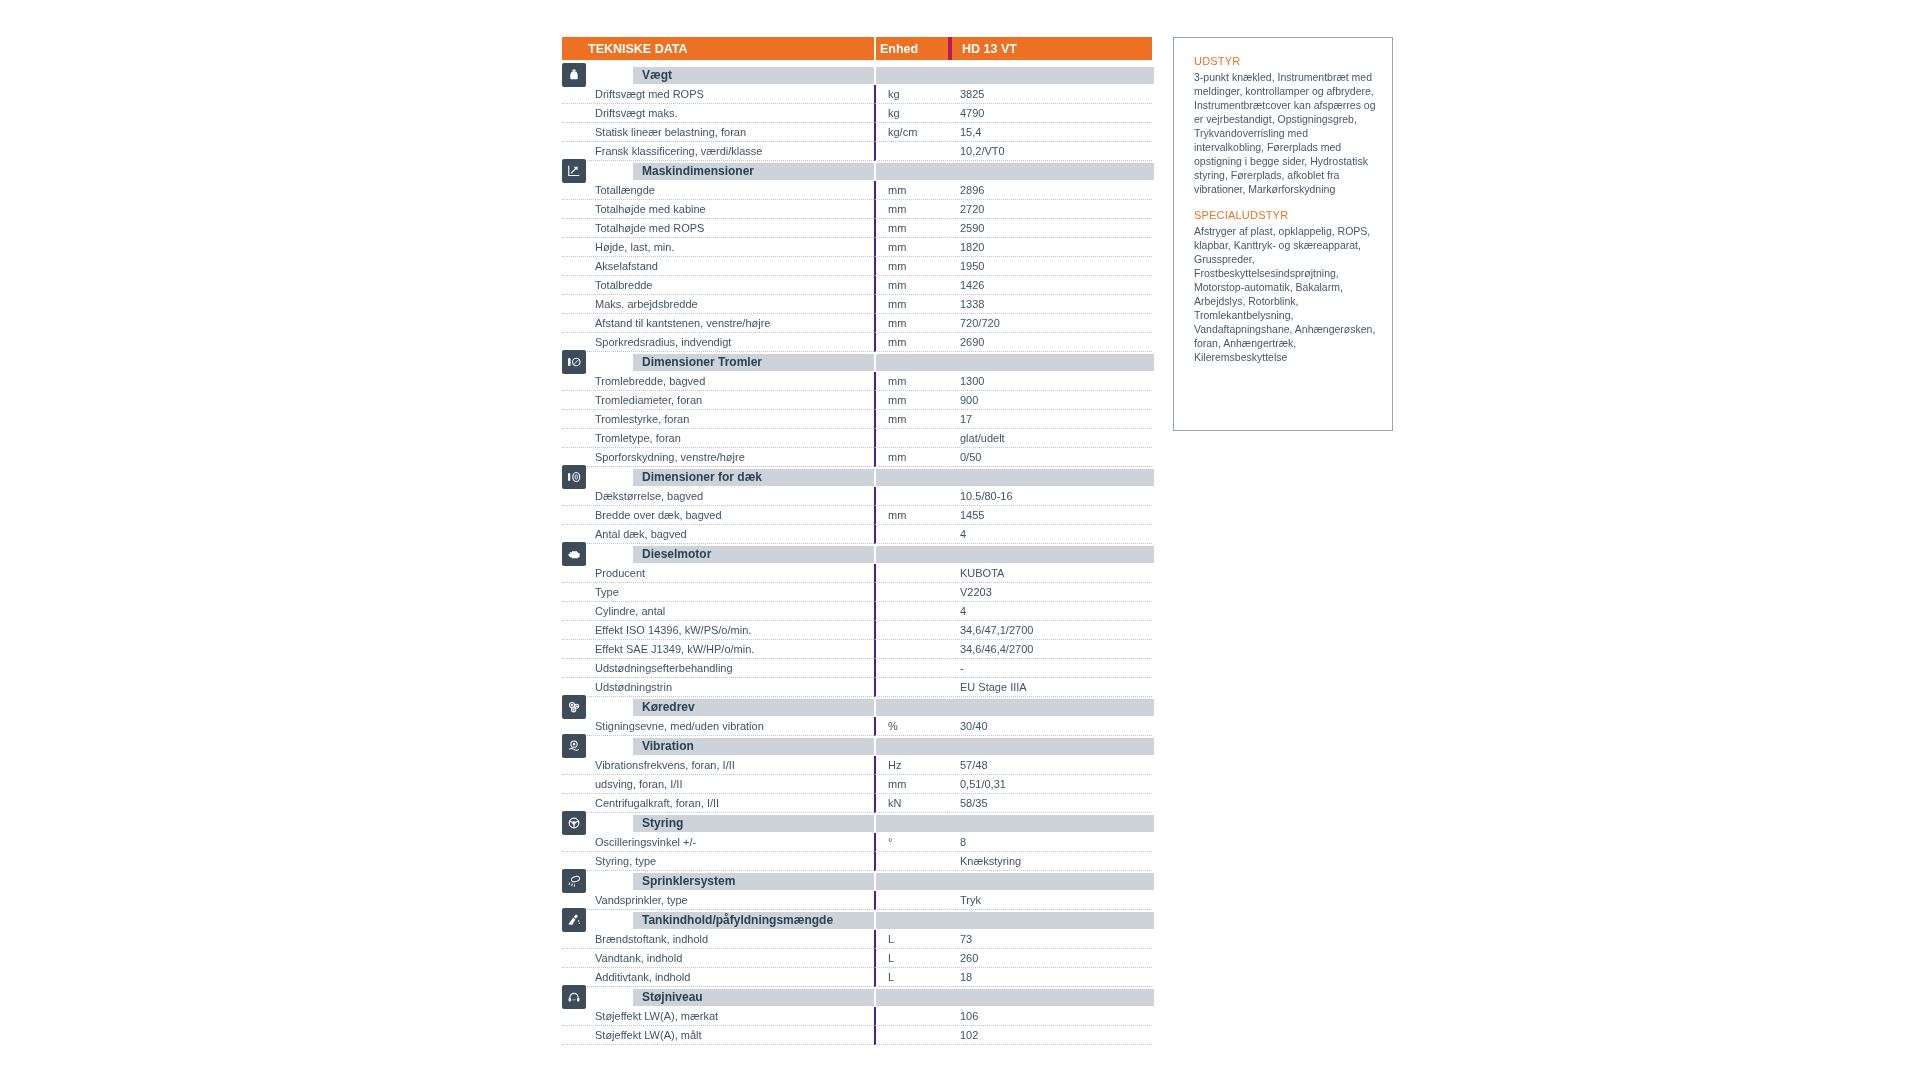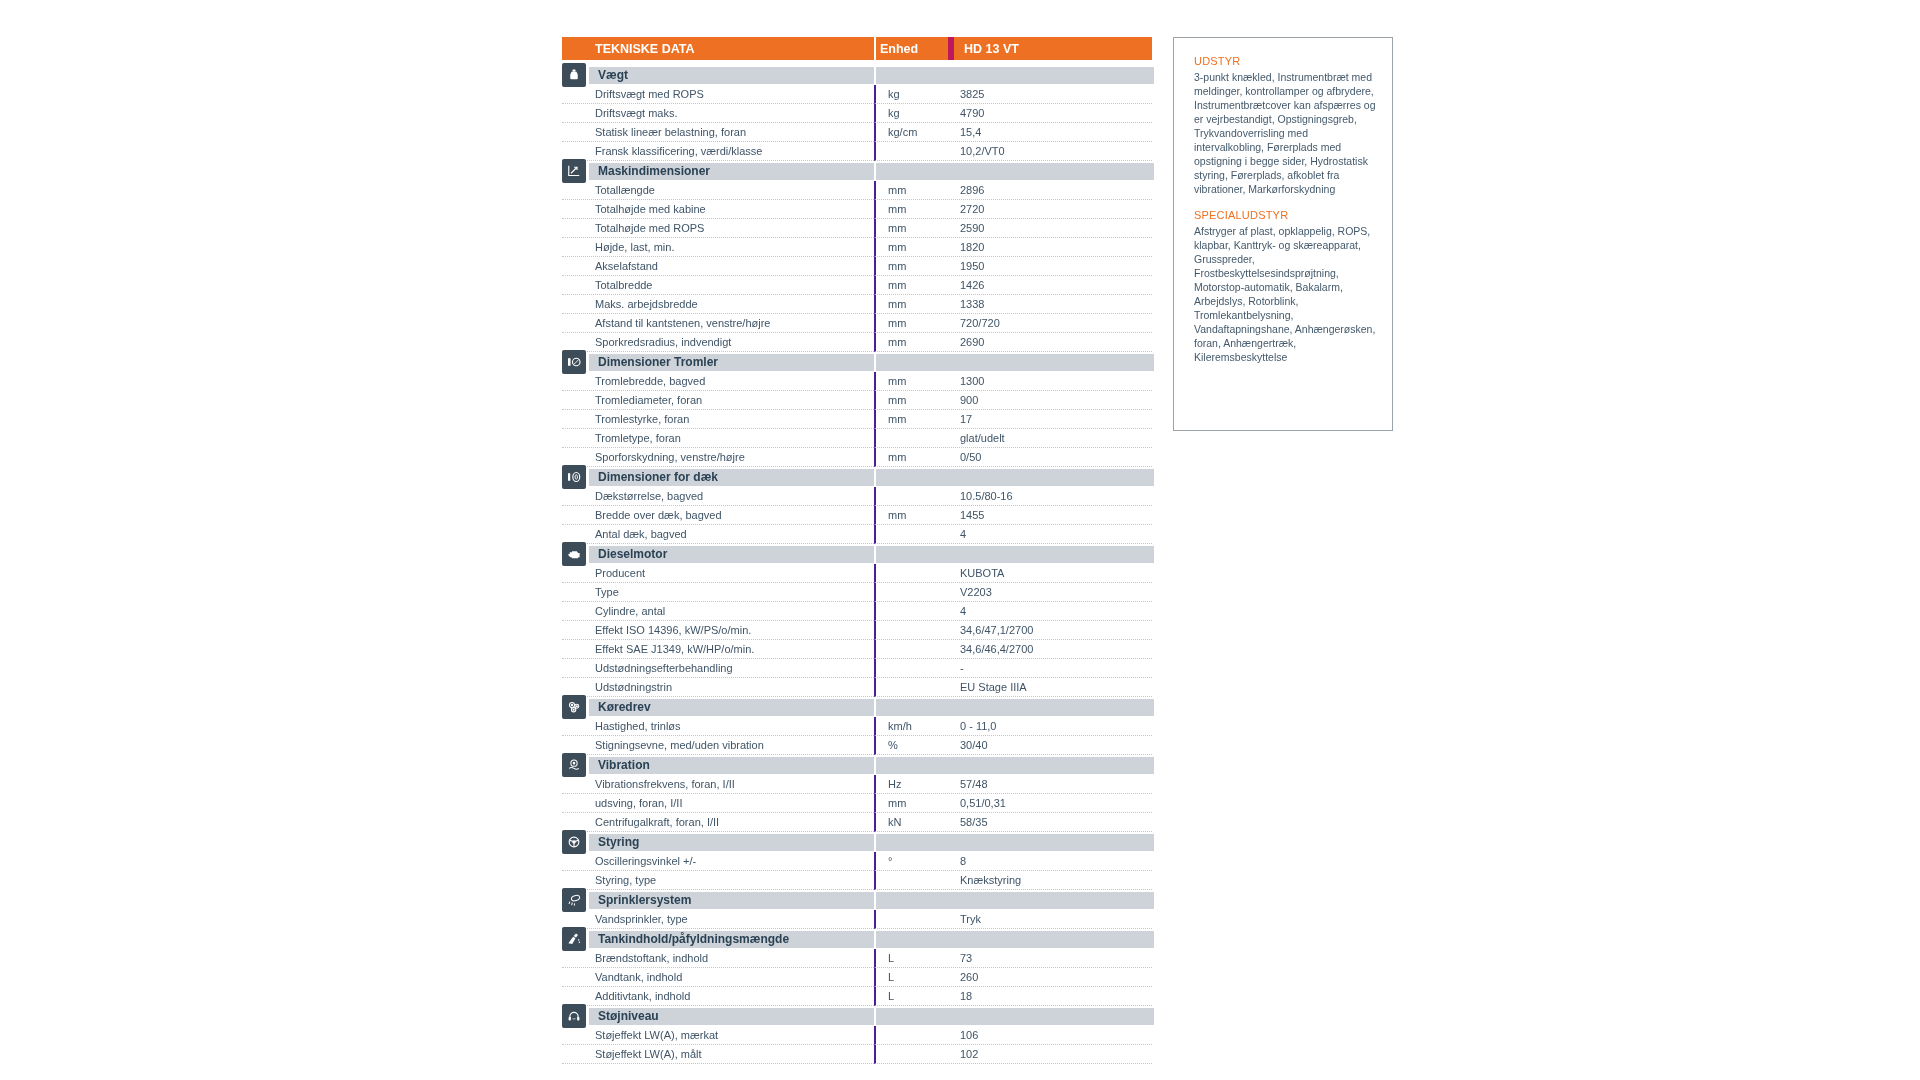--- a/index.html
+++ b/index.html
@@ -16,27 +16,27 @@
 
   
   .spec-table-wrap{position:absolute;left:562px;top:37px;width:590px;}
   table.spec{border-collapse:separate;border-spacing:0;table-layout:fixed;width:590px;}
   col.c1{width:312px;} col.c2{width:74px;} col.c3{width:204px;}
 
   tr.head th{
     background:var(--accent);color:#fff;font-size:12.5px;font-weight:bold;
     height:23px;text-align:left;padding:0;vertical-align:middle;white-space:nowrap;
   }
-  tr.head th.h1{padding-left:33px;}
+  tr.head th.h1{padding-left:26px;}
   tr.head th.h2{padding-left:4px;border-left:2px solid #fff;}
-  tr.head th.h3{padding-left:10px;border-left:6px solid #be185d;}
+  tr.head th.h3{padding-left:10px;border-left:4px solid #be185d;}
   tr.gap td{height:5px;padding:0;border:none;}
 
   tr.section td{padding:0;height:20px;vertical-align:middle;}
-  .sec-wrap{display:flex;align-items:center;height:20px;}
+  .sec-wrap{display:flex;align-items:center;height:20px;gap:44px;}
   .icon-box{
     flex:0 0 24px;width:24px;height:24px;background:var(--icon-bg);border-radius:2px;
     display:flex;align-items:center;justify-content:center;margin-right:3px;
     position:relative;z-index:2;
   }
   .band{background:var(--band);height:17px;display:flex;align-items:center;}
   .band.fill{flex:1;min-width:0;}
   .band.cell{width:100%;margin-left:2px;}
   .sec-title{font-size:12px;font-weight:bold;color:var(--heading);padding-left:9px;white-space:nowrap;}
 
@@ -350,25 +350,20 @@
               </div>
             </td>
             <td>
               <div class="band cell"></div>
             </td>
             <td>
               <div class="band cell"></div>
             </td>
           </tr>
           <tr class="datarow">
-            <td class="c1">Hastighed, trinløs</td>
-            <td class="c2">km/h</td>
-            <td class="c3">0 - 11,0</td>
-          </tr>
-          <tr class="datarow">
             <td class="c1">Stigningsevne, med/uden vibration</td>
             <td class="c2">%</td>
             <td class="c3">30/40</td>
           </tr>
           <tr class="section">
             <td>
               <div class="sec-wrap">
                 <span class="icon-box">
                   <svg viewBox="0 0 24 24" width="18" height="18" fill="none" stroke="#fff" stroke-width="1.4">
                     <circle cx="12" cy="9.5" r="4.2"></circle>

